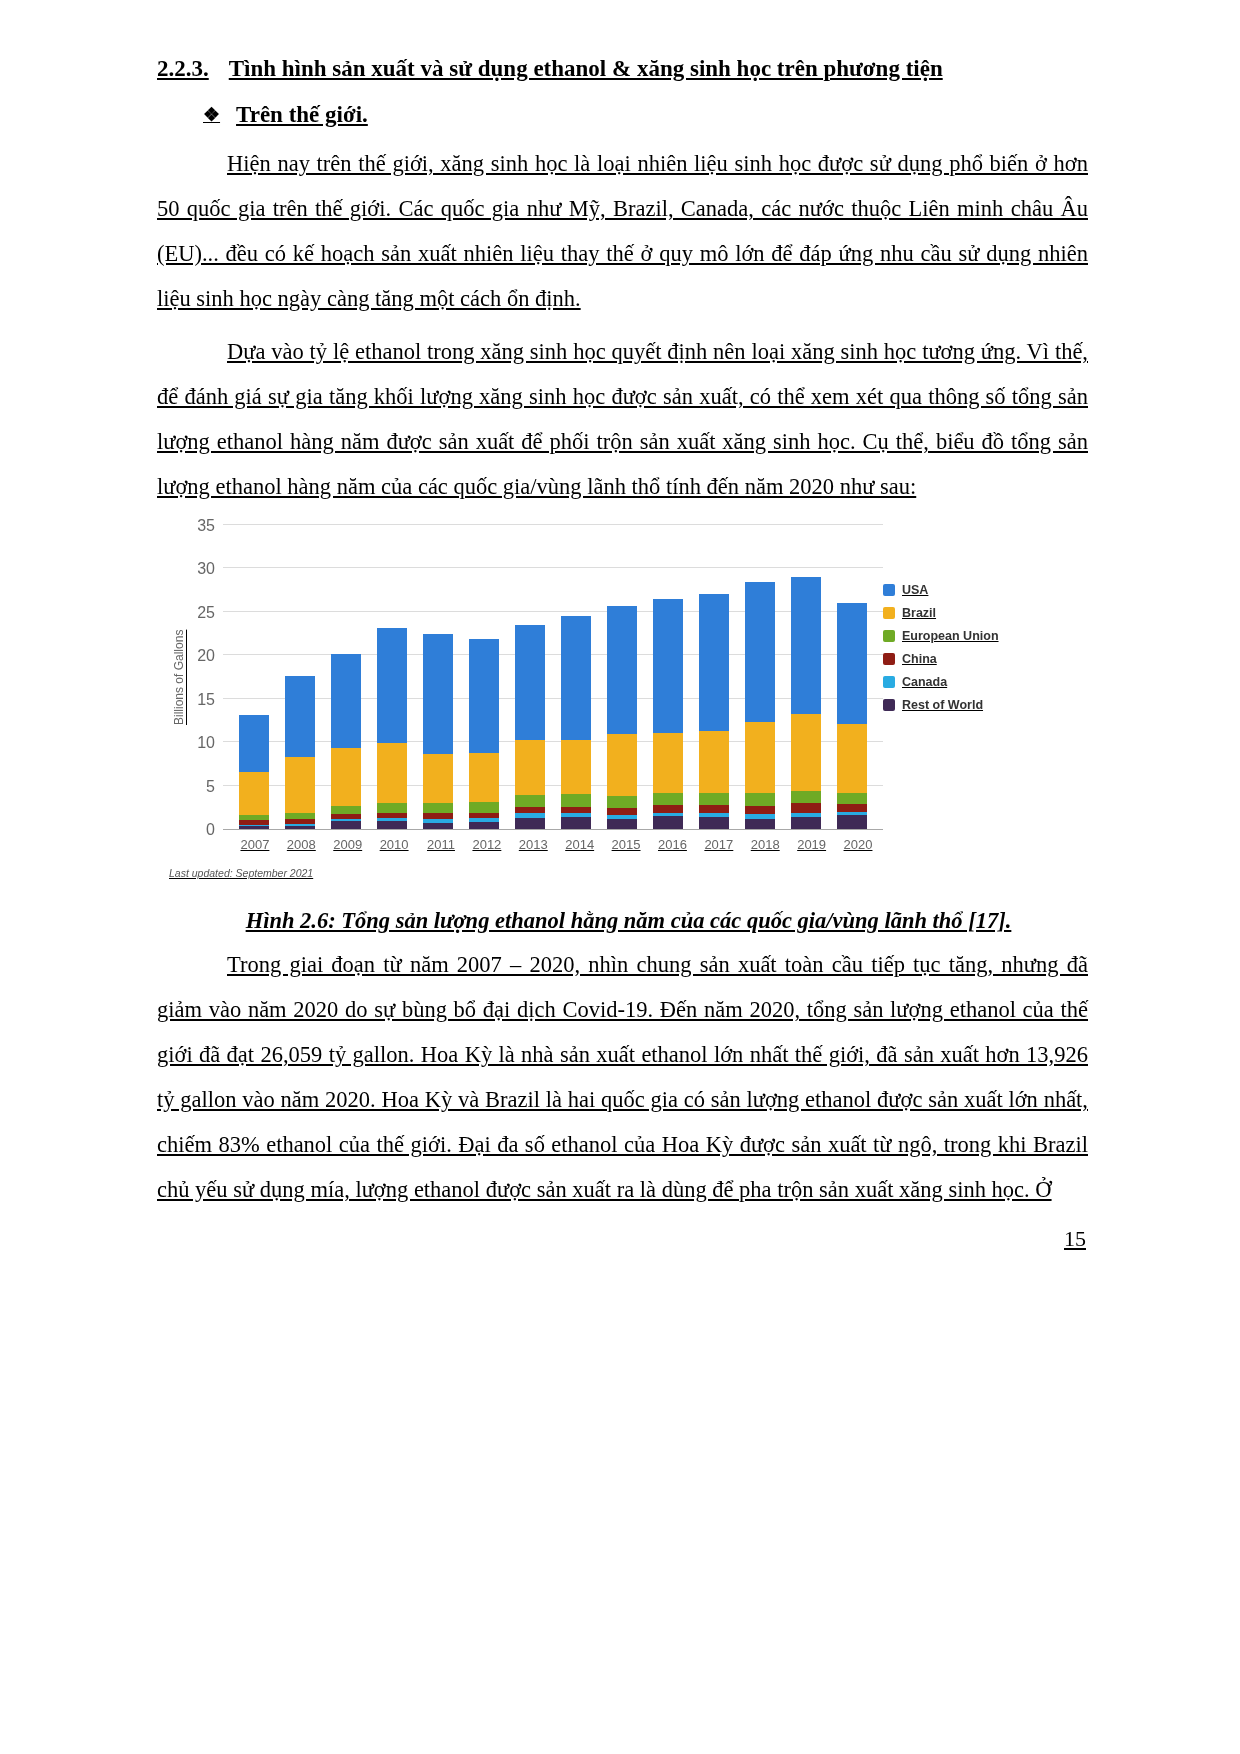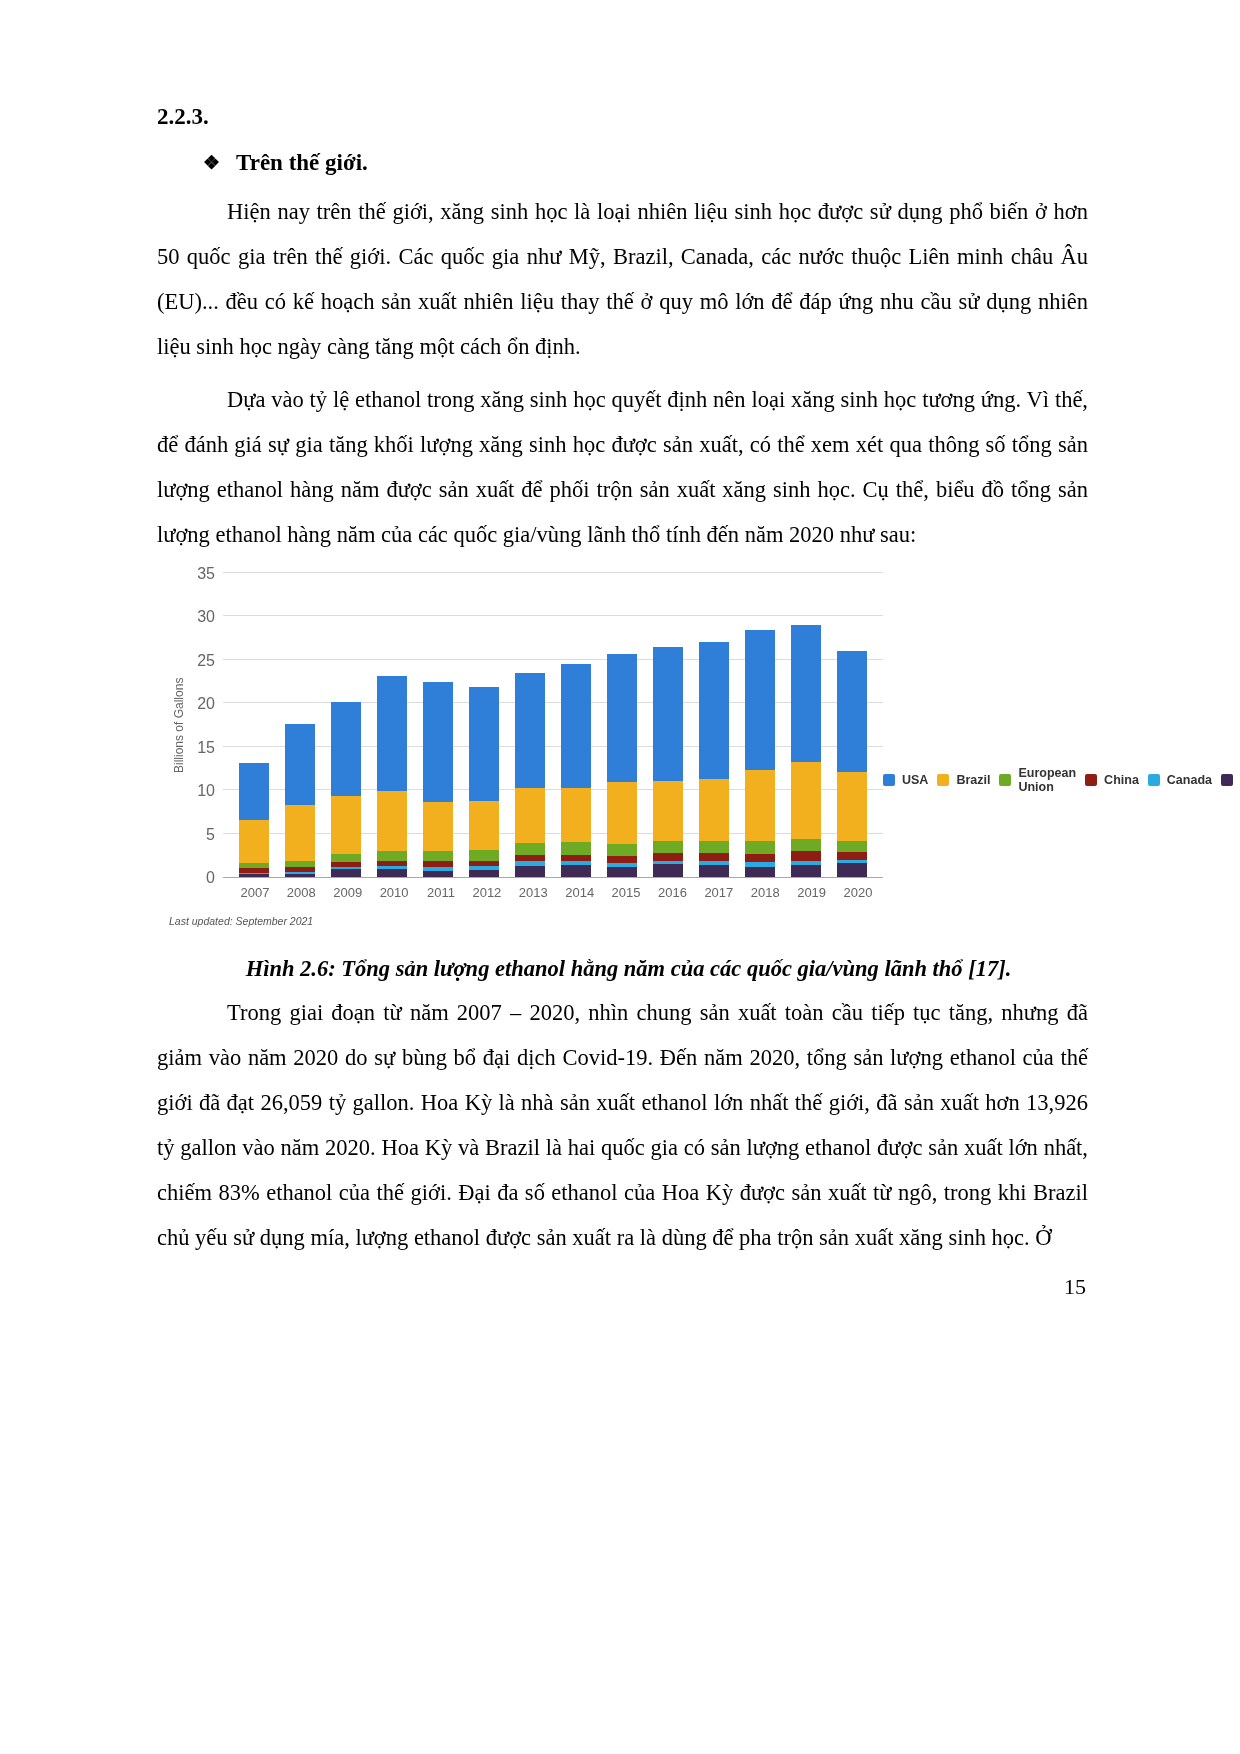--- a/index.html
+++ b/index.html
@@ -1,21 +1,21 @@
 <!DOCTYPE html>
 <html><head>
 <meta charset="utf-8">
 <style>
   * { box-sizing: border-box; }
   html, body { margin: 0; padding: 0; background: #ffffff; }
   .page {
     width: 1240px; height: 1754px; background: #ffffff; position: relative;
     font-family: "Liberation Serif", serif; color: #000000; overflow: hidden;
   }
-  .content { padding: 100px 152px 0 157px; }
+  .content { padding: 52px 152px 0 157px; text-decoration: underline; }
 
   .heading {
     font-size: 23px; font-weight: bold; margin: 0;
     display: flex; gap: 20px; line-height: 34px;
   }
   .subheading {
     font-size: 23px; font-weight: bold; margin: 12px 0 0 46px;
     display: flex; gap: 16px; align-items: baseline; line-height: 34px;
   }
   .subheading .bullet { font-size: 19px; transform: translateY(-1px); }
@@ -46,38 +46,39 @@
   }
   .gridline { position: absolute; left: 0; right: 0; height: 1px; background: #dcdcdc; z-index: 0; }
   .bar-col {
     position: relative; z-index: 1; width: 30px; height: 100%;
     display: flex; flex-direction: column; justify-content: flex-end;
   }
   .bar-seg { width: 100%; }
   .x-ticks { margin-left: 54px; display: flex; justify-content: space-evenly; padding-top: 7px; }
   .x-tick { width: 36px; text-align: right; font-size: 13px; color: #666; }
   .chart-footnote { margin-top: 14px; font-size: 10.5px; font-style: italic; color: #555; line-height: 14px; }
-  .legend { width: 168px; padding-top: 58px; display: flex; flex-direction: row; gap: 9px; }
+  .legend { width: 168px; padding-top: 58px; display: flex; flex-direction: column; gap: 9px; }
   .legend-item { display: flex; align-items: center; font-size: 12.5px; font-weight: bold; color: #333; }
   .legend-swatch { width: 12px; height: 12px; border-radius: 2px; margin-right: 7px; flex: 0 0 auto; }
 
   .caption {
     font-size: 22.5px; font-weight: bold; font-style: italic;
     text-align: center; margin-top: 28px;
   }
   .page-number { text-align: right; font-size: 22px; margin-top: 14px; padding-right: 2px; }
 </style>
 </head>
 <body>
 
 <div class="page">
   <div class="content">
 
     <h2 class="heading">
       <span>2.2.3.</span>
+      <span>Tình hình sản xuất và sử dụng ethanol &amp; xăng sinh học trên phương tiện</span>
     </h2>
 
     <div class="subheading">
       <span class="bullet">❖</span>
       <span>Trên thế giới.</span>
     </div>
 
     <p class="body-text">Hiện nay trên thế giới, xăng sinh học là loại nhiên liệu sinh học được sử dụng phổ biến ở hơn 50 quốc gia trên thế giới. Các quốc gia như Mỹ, Brazil, Canada, các nước thuộc Liên minh châu Âu (EU)... đều có kế hoạch sản xuất nhiên liệu thay thế ở quy mô lớn để đáp ứng nhu cầu sử dụng nhiên liệu sinh học ngày càng tăng một cách ổn định.</p>
     <p class="body-text">Dựa vào tỷ lệ ethanol trong xăng sinh học quyết định nên loại xăng sinh học tương ứng. Vì thế, để đánh giá sự gia tăng khối lượng xăng sinh học được sản xuất, có thể xem xét qua thông số tổng sản lượng ethanol hàng năm được sản xuất để phối trộn sản xuất xăng sinh học. Cụ thể, biểu đồ tổng sản lượng ethanol hàng năm của các quốc gia/vùng lãnh thổ tính đến năm 2020 như sau:</p>
 

